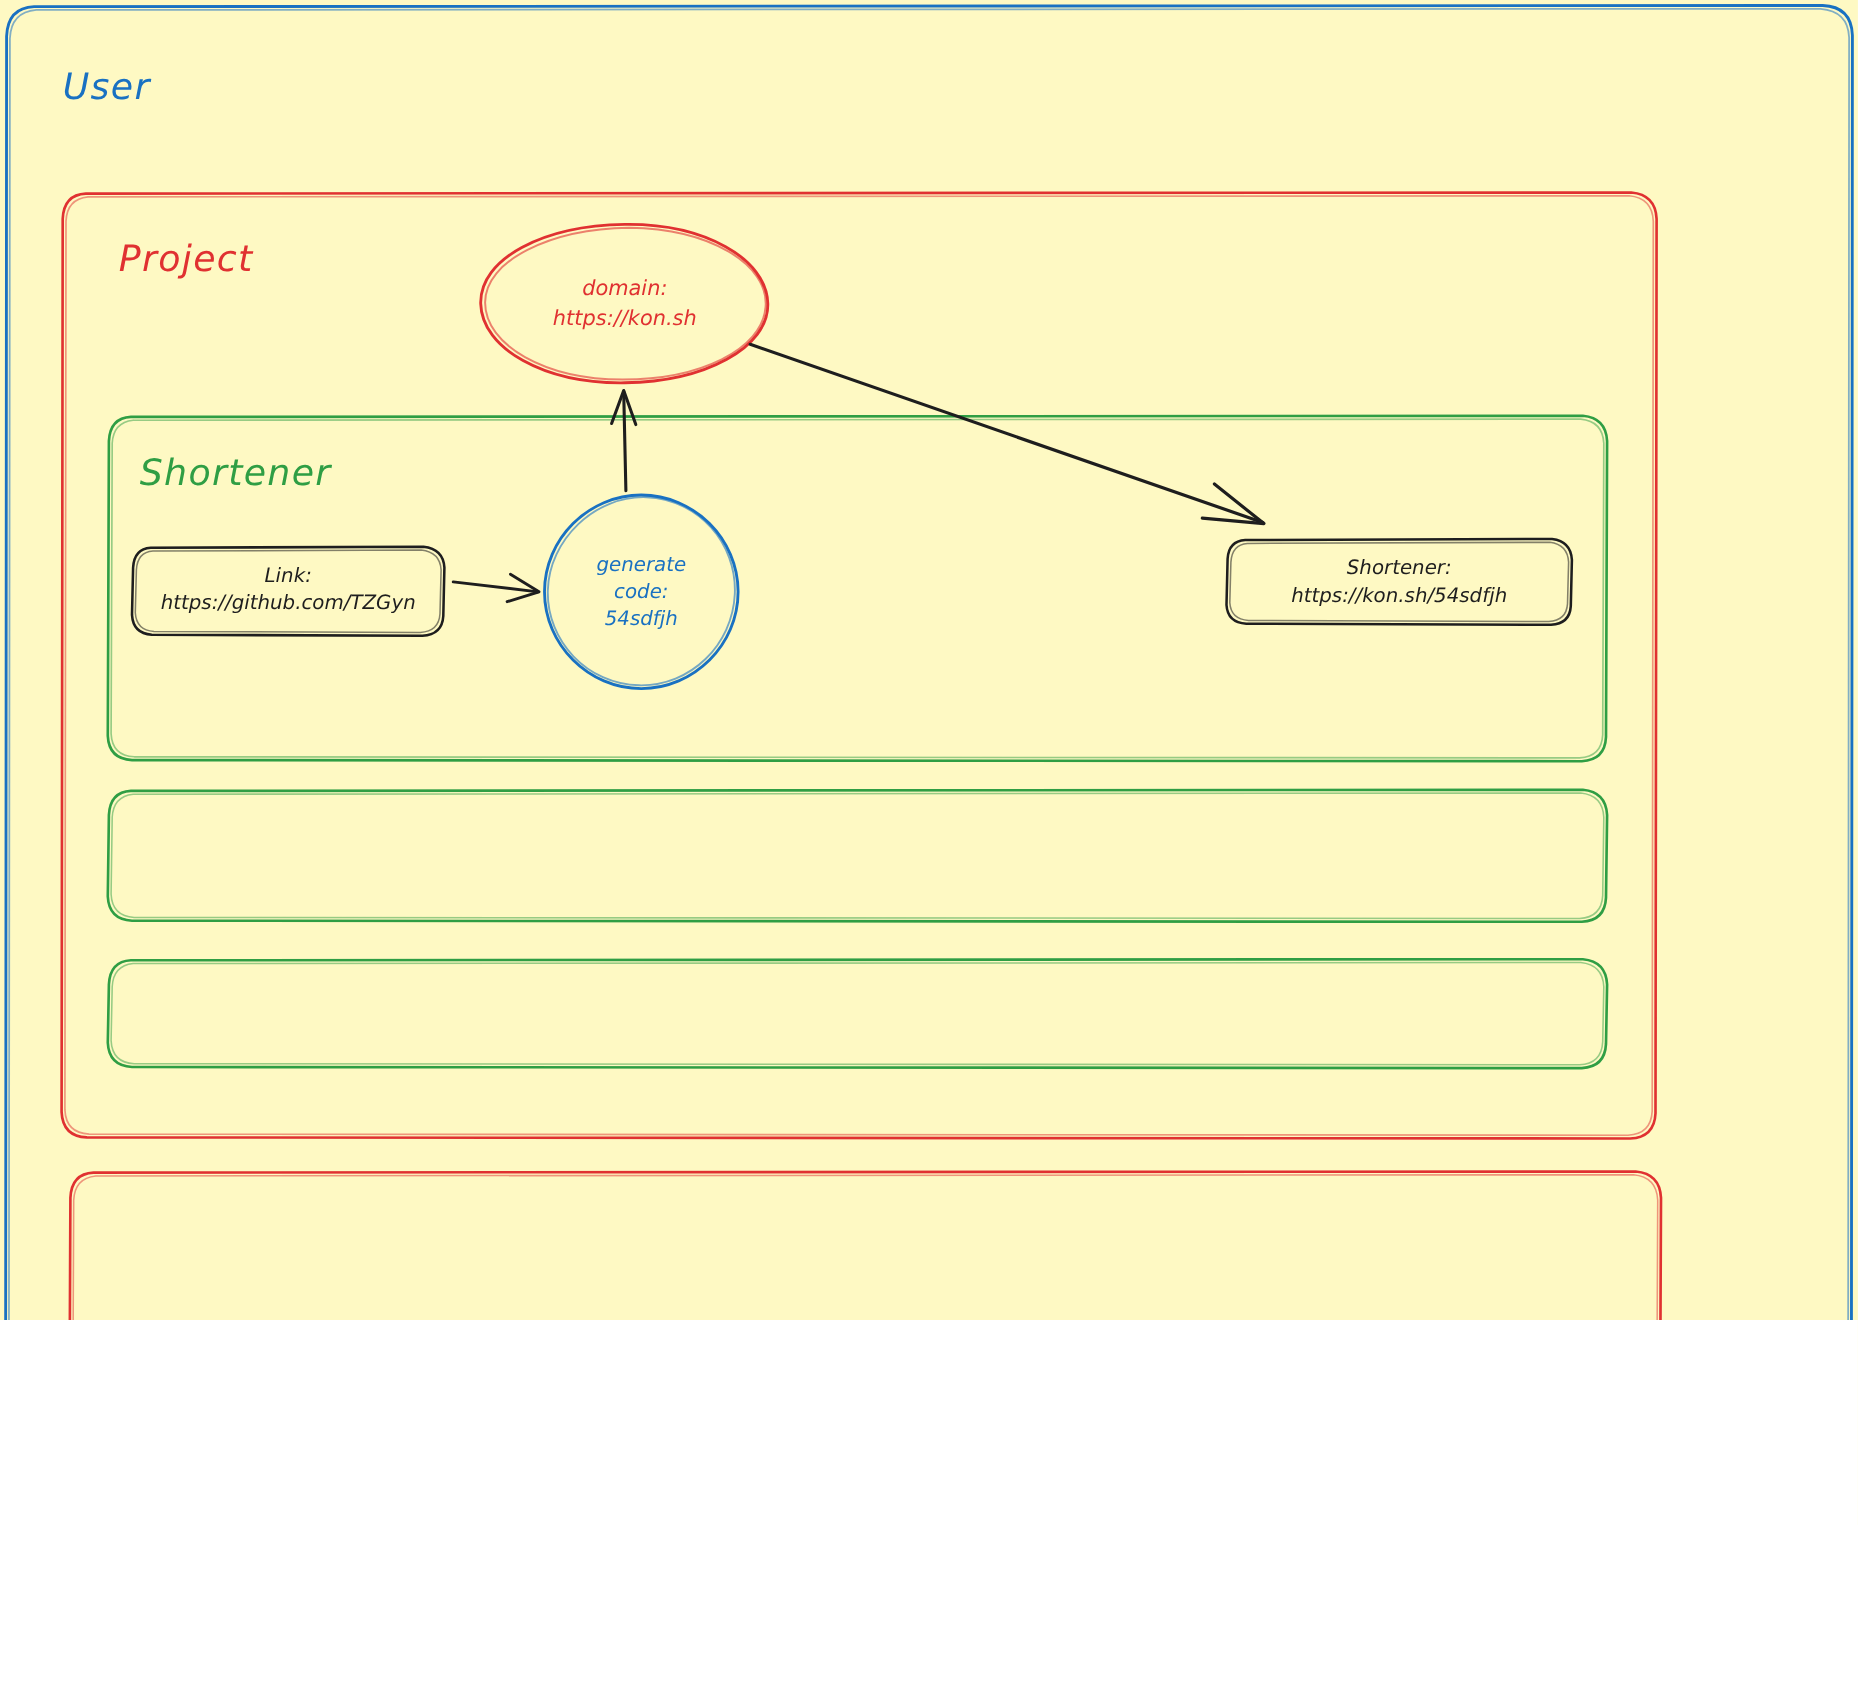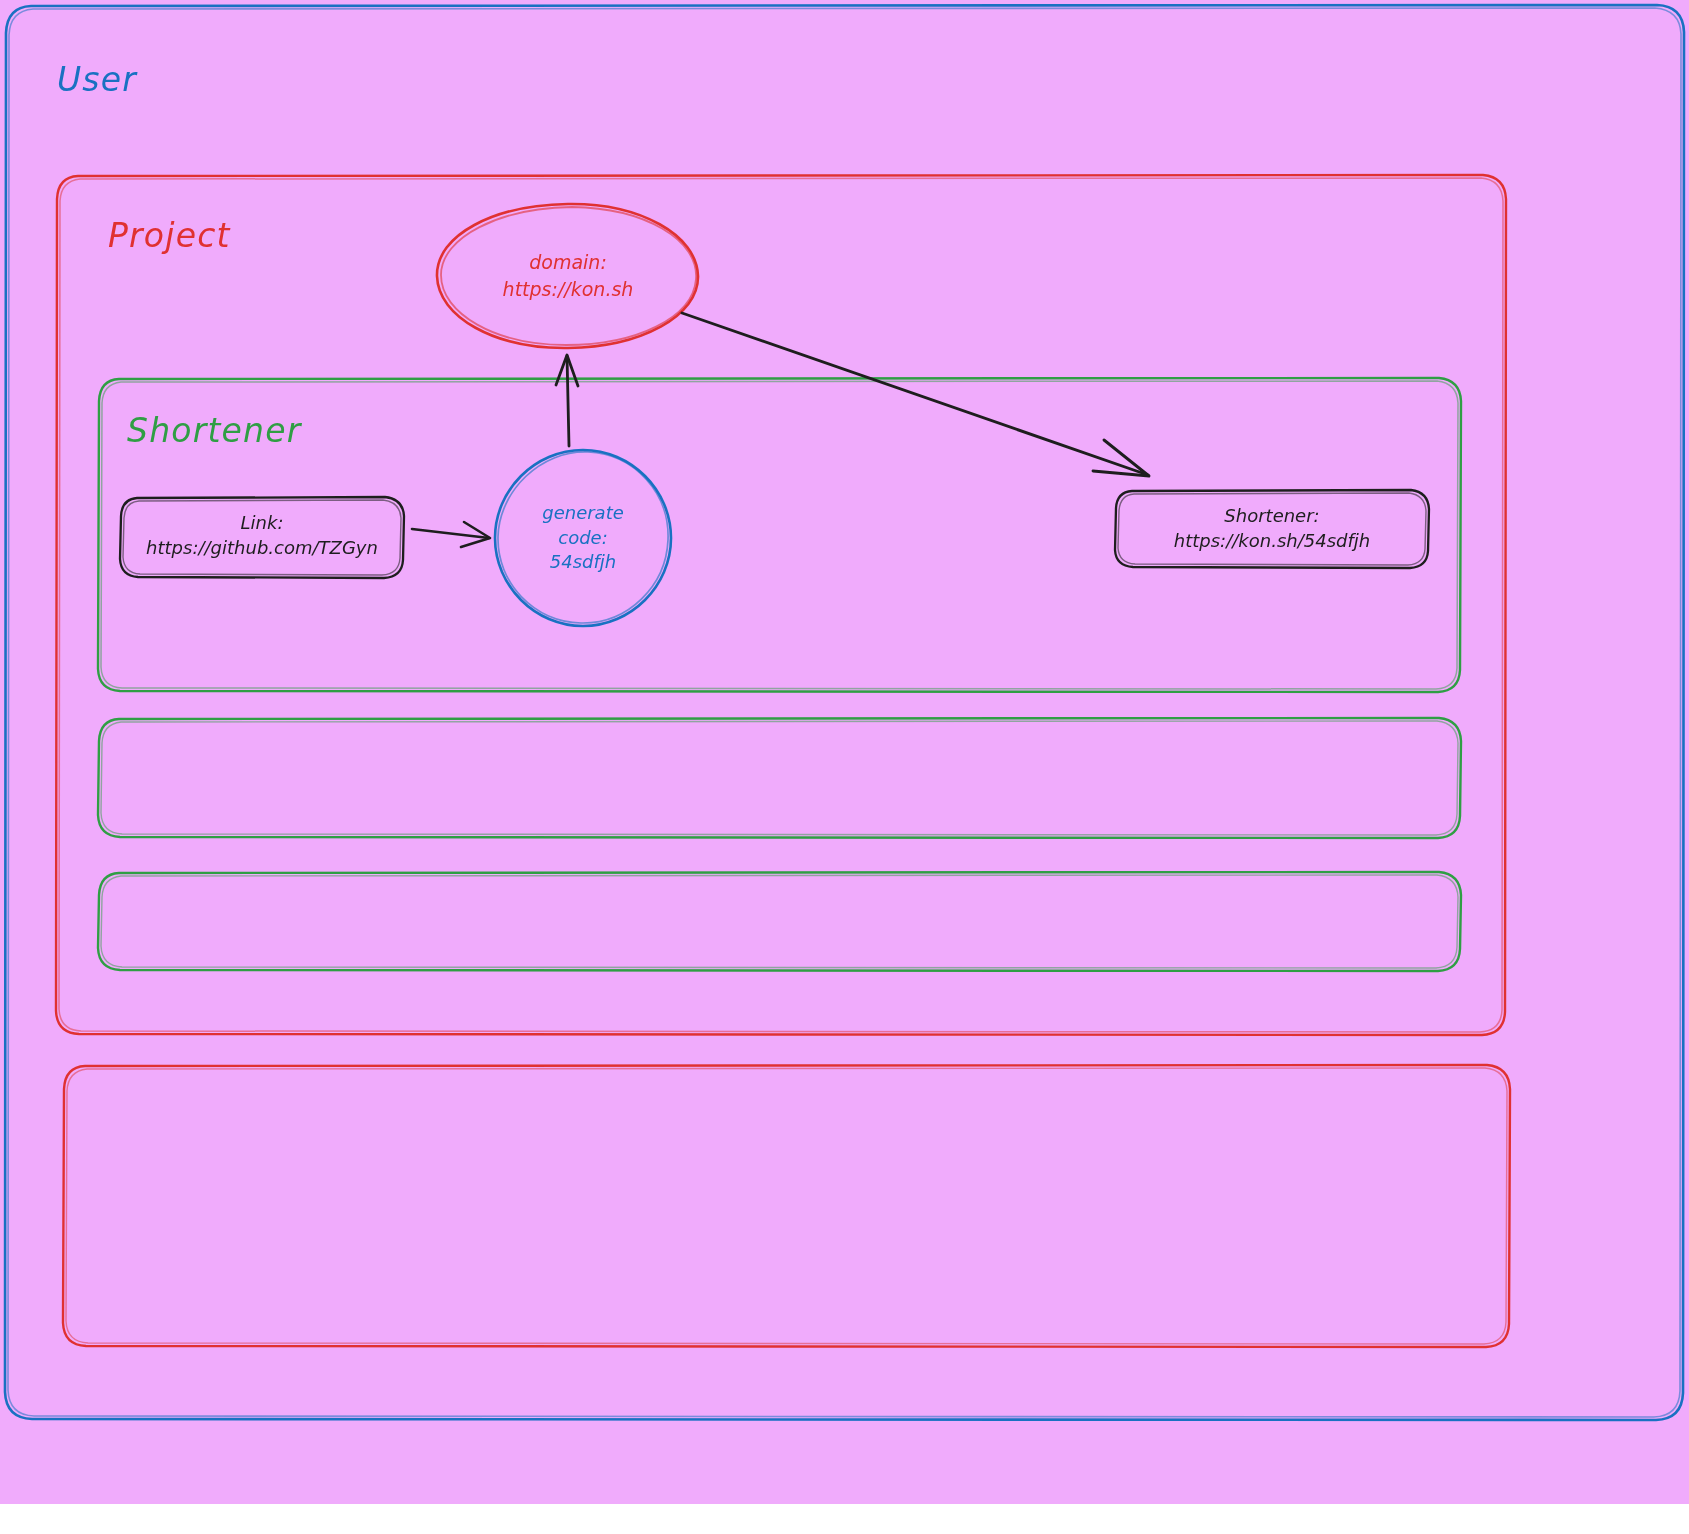--- a/index.html
+++ b/index.html
@@ -7,22 +7,22 @@
     margin: 0;
     padding: 0;
     background: #ffffff;
   }
   body {
     font-family: "DejaVu Sans", sans-serif;
   }
   #canvas-wrap {
     position: relative;
     width: 1689px;
-    height: 1504px;
-    background: #f0abfc;
+    height: 1200px;
+    background: #fef9c3;
     overflow: hidden;
   }
   svg#diagram {
     display: block;
     width: 1689px;
     height: 1534px;
   }
   .sketch-stroke {
     fill: none;
     stroke-linecap: round;

